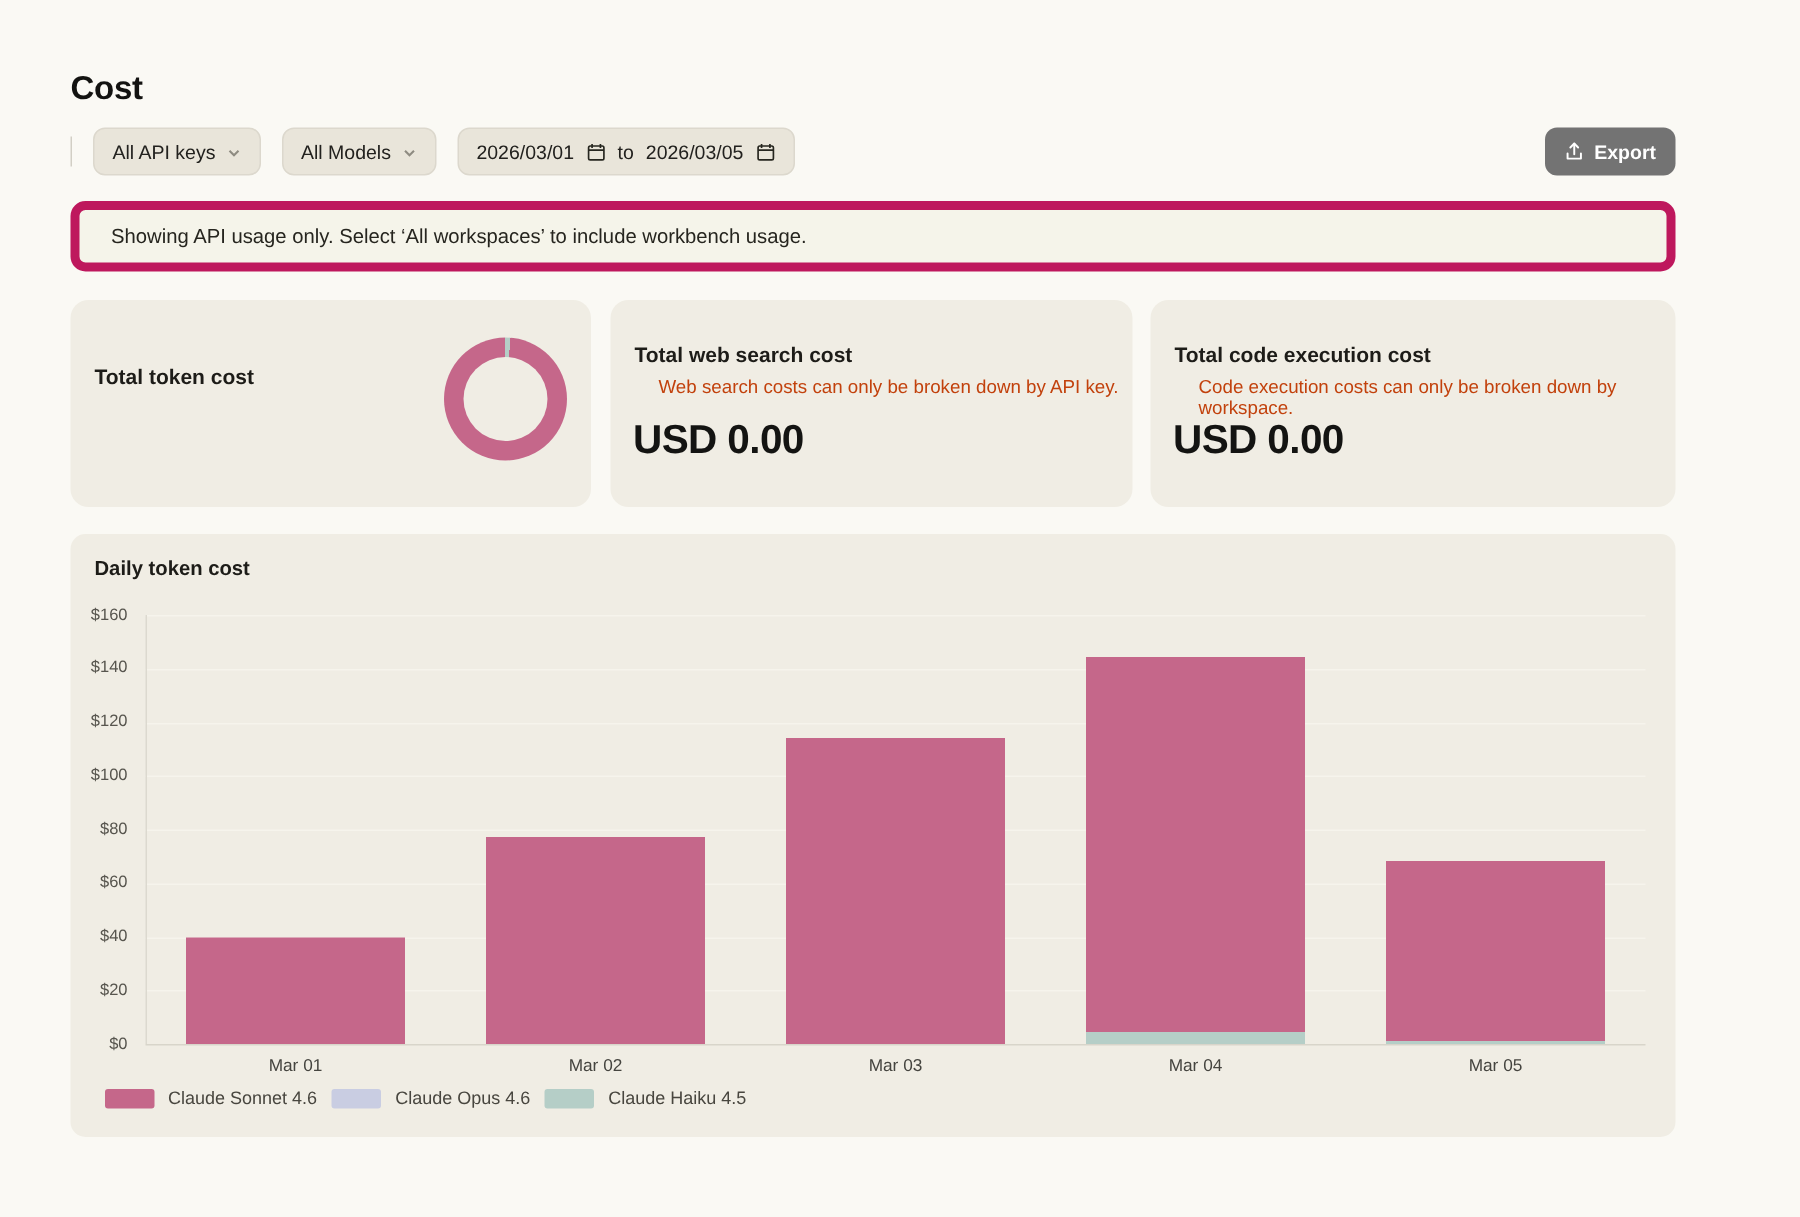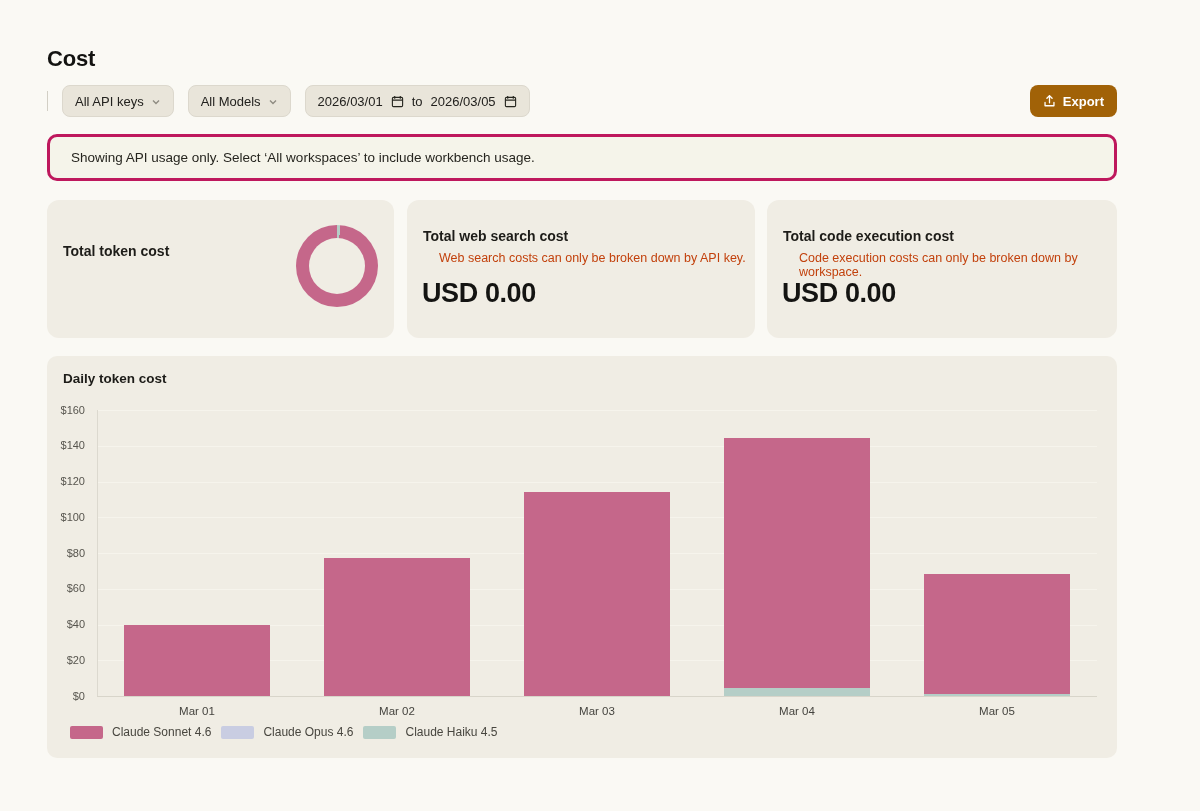--- a/index.html
+++ b/index.html
@@ -30,29 +30,29 @@
     padding: 0 12px; font-size: 13px; color: #22211e; cursor: pointer; white-space: nowrap;
   }
   .pill .chev { display: inline-flex; margin-top: 1px; }
   .toolbar .divider { width: 1px; height: 20px; background: #d2cfc5; }
   .date-pill { gap: 6px; }
   .date-pill .to { color: #22211e; padding: 0 2px; }
   .cal { display: inline-flex; margin-left: 2px; }
   .export-btn {
     position: absolute; right: 83px; top: 85px; height: 32px;
     display: inline-flex; align-items: center; gap: 7px;
-    background: #a16207; color: #fff; border: none; border-radius: 8px;
+    background: #737373; color: #fff; border: none; border-radius: 8px;
     padding: 0 13px; font-size: 13px; font-weight: 600; cursor: pointer;
     font-family: "Liberation Sans", sans-serif;
   }
 
   
   .banner {
     position: absolute; left: 47px; width: 1070px; top: 134px; height: 47px;
-    background: #f5f4ea; border: 3px solid #be185d; border-radius: 10px;
+    background: #f5f4ea; border: 6px solid #be185d; border-radius: 10px;
     display: flex; align-items: center; padding: 0 21px;
     font-size: 13.5px; color: #26251f;
   }
 
   
   .card {
     position: absolute; top: 200px; height: 138px;
     background: #f0ede4; border-radius: 12px;
   }
   .card-1 { left: 47px;  width: 347px; }

